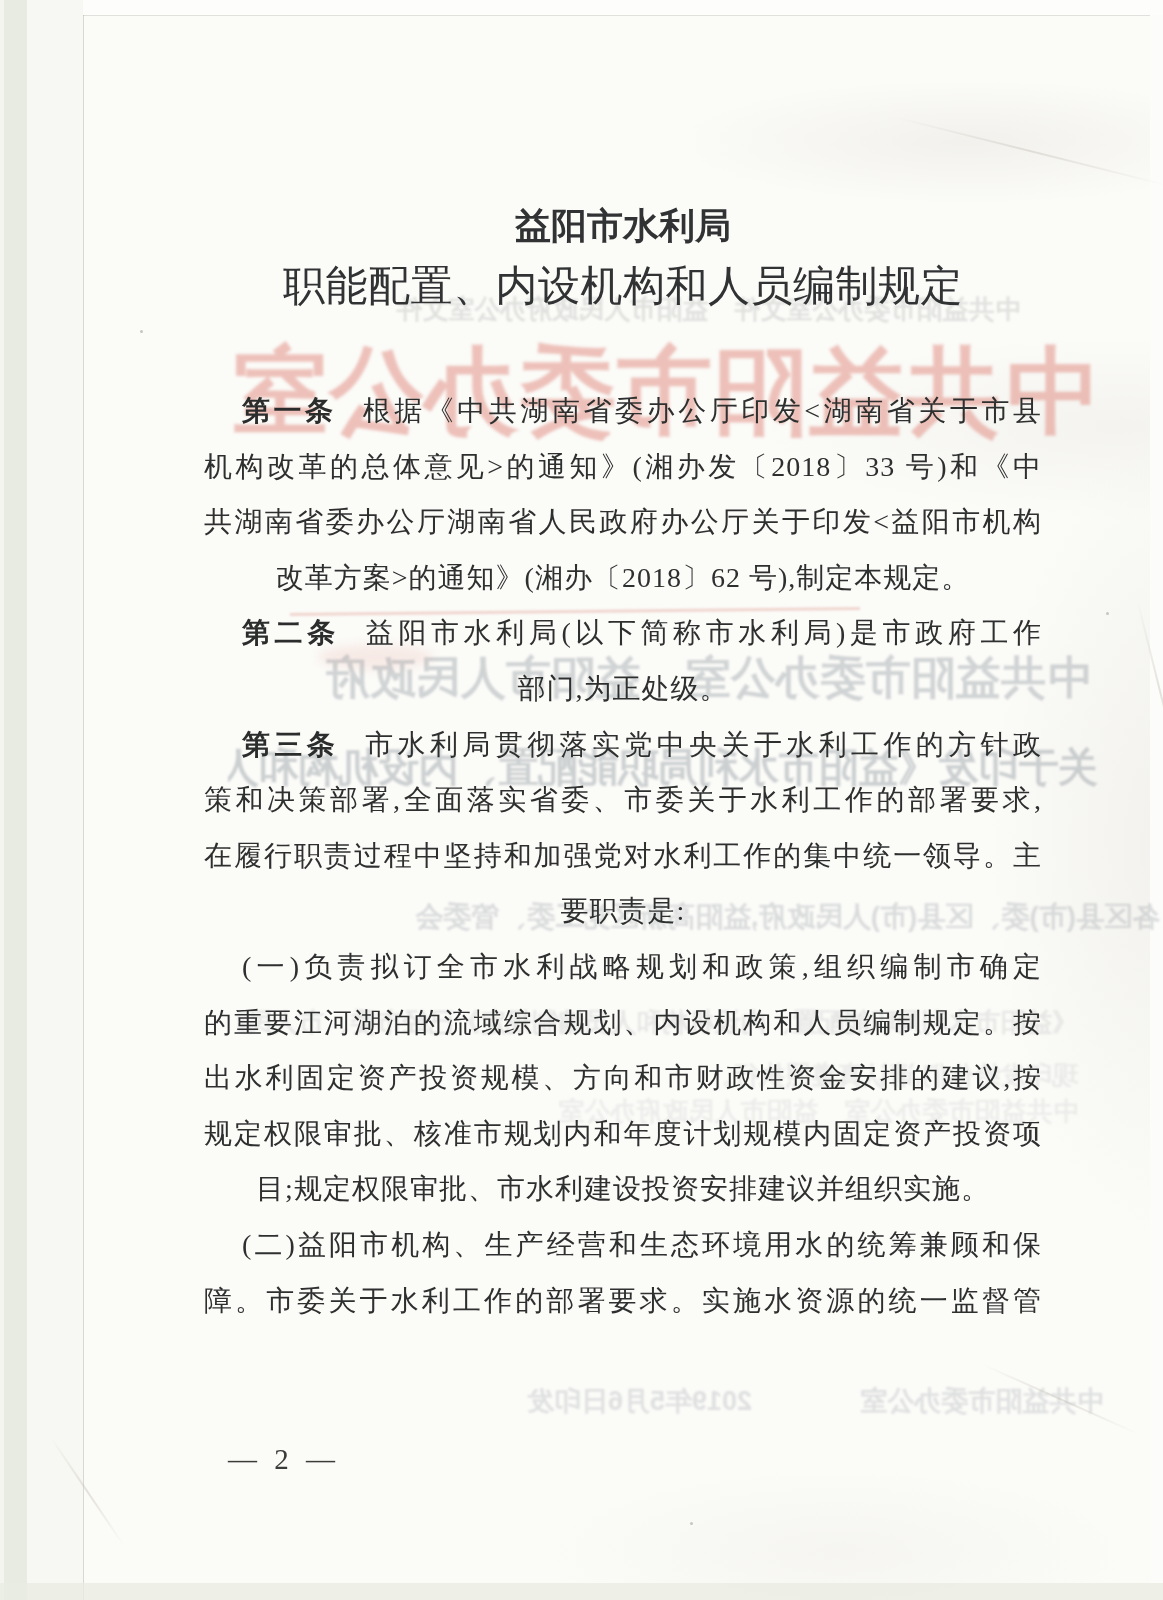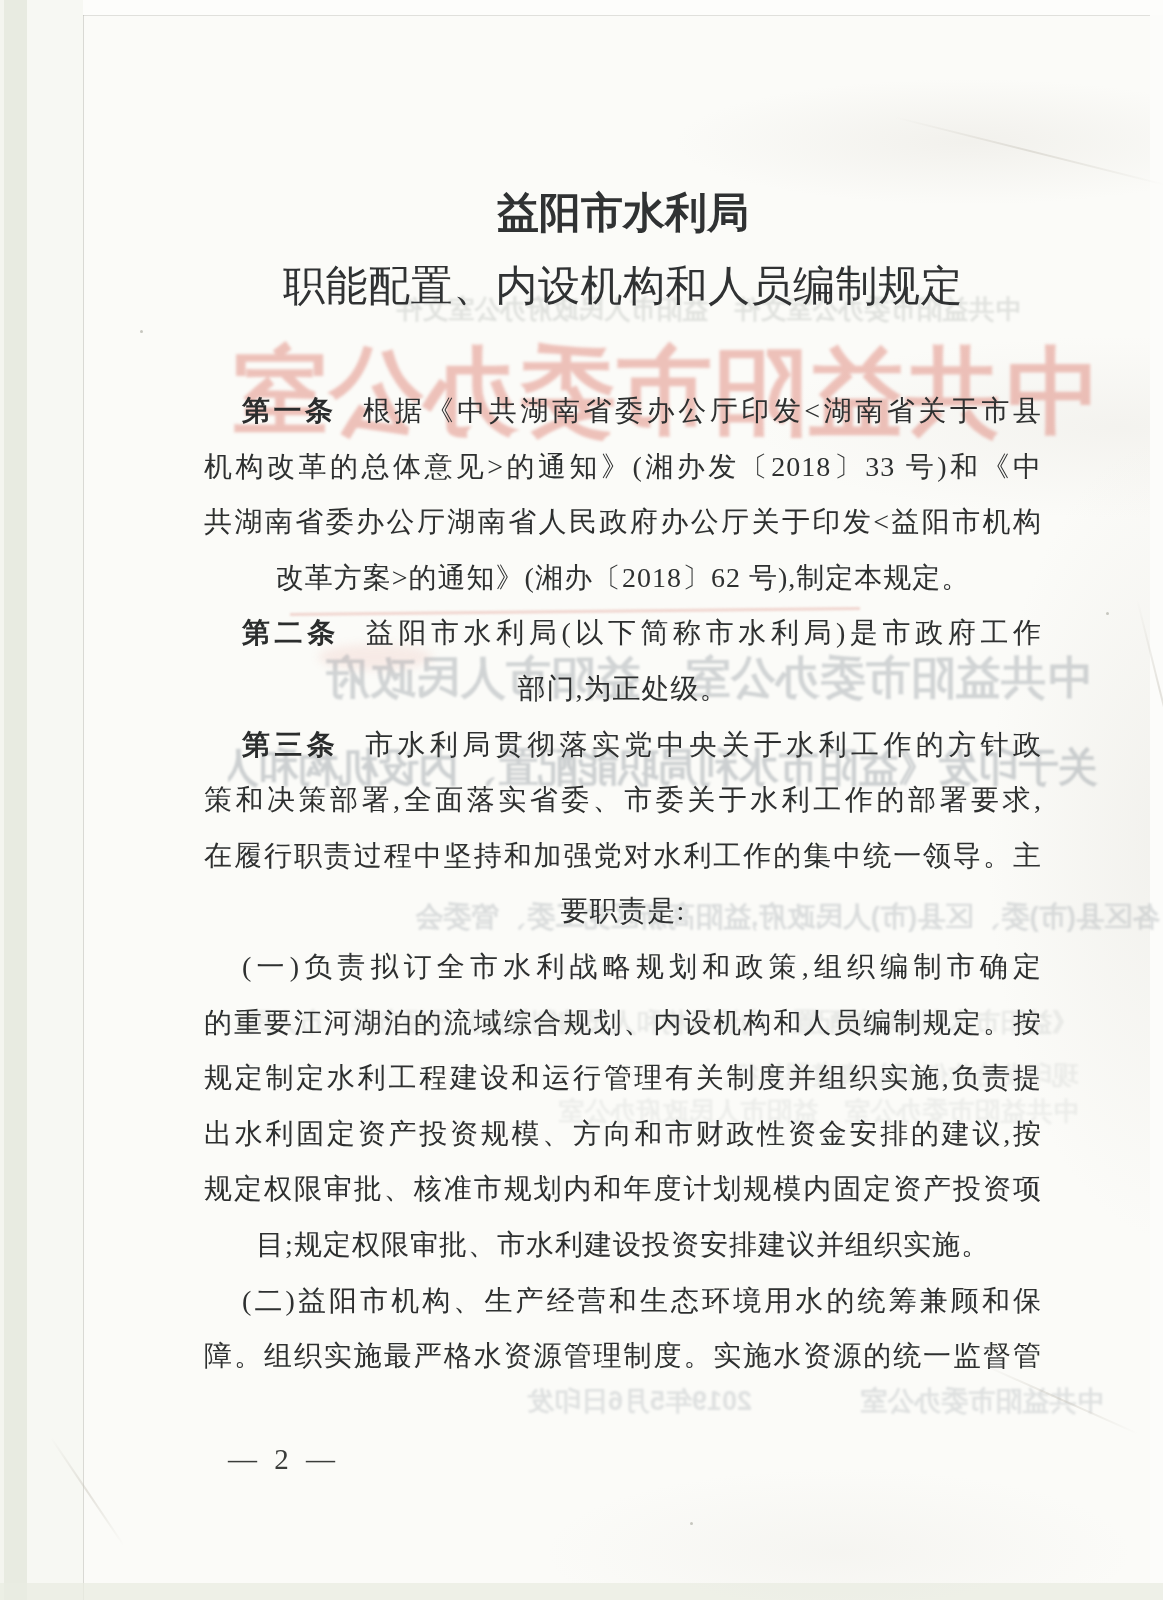--- a/index.html
+++ b/index.html
@@ -42,22 +42,22 @@
   .br0{left:250px;top:292px;width:770px;font-size:26px;color:#9aa09b;opacity:.28;}
   .br1{left:215px;top:648px;width:875px;font-size:45px;color:#8d959c;opacity:.38;}
   .br2{left:228px;top:740px;width:870px;font-size:40px;color:#8d959c;opacity:.42;}
   .br3{left:308px;top:898px;width:852px;font-size:28px;color:#8d959c;opacity:.30;}
   .br4{left:238px;top:1005px;width:840px;font-size:26px;color:#9aa09f;opacity:.20;}
   .br5{left:238px;top:1058px;width:840px;font-size:26px;color:#9aa09f;opacity:.16;}
   .br6{left:238px;top:1094px;width:840px;font-size:26px;color:#9aa09f;opacity:.15;}
   .br7{left:228px;top:1383px;width:875px;font-size:27px;color:#8d959c;opacity:.26;}
 
   
-  .t1{position:absolute;left:204px;top:187px;width:838px;text-align:center;
-    font-size:42px;line-height:52px;font-weight:bold;color:#303233;
+  .t1{position:absolute;left:204px;top:200px;width:838px;text-align:center;
+    font-size:36px;line-height:52px;font-weight:bold;color:#303233;
     font-family:"Liberation Sans","DejaVu Sans",sans-serif;}
   .t2{position:absolute;left:204px;top:260px;width:838px;text-align:center;
     font-size:42px;line-height:52px;font-weight:normal;color:#303233;letter-spacing:.5px;
     font-family:"Liberation Sans","DejaVu Sans",sans-serif;}
   .body{position:absolute;left:204px;top:383px;width:838px;font-size:28px;
     line-height:55.6px;letter-spacing:1px;color:#2e3030;}
   .bline{height:55.6px;white-space:normal;text-align:center;}
   .bline.ind{text-indent:38px;}
   .bline.fill{text-align:justify;text-align-last:justify;}
   .lead{font-weight:bold;margin-right:26px;color:#2b2d2d;
@@ -95,26 +95,25 @@
       <div class="bline fill">共湖南省委办公厅湖南省人民政府办公厅关于印发&lt;益阳市机构</div>
       <div class="bline">改革方案&gt;的通知》(湘办〔2018〕62 号),制定本规定。</div>
       <div class="bline ind fill"><b class="lead">第二条</b>益阳市水利局(以下简称市水利局)是市政府工作</div>
       <div class="bline">部门,为正处级。</div>
       <div class="bline ind fill"><b class="lead">第三条</b>市水利局贯彻落实党中央关于水利工作的方针政</div>
       <div class="bline fill">策和决策部署,全面落实省委、市委关于水利工作的部署要求,</div>
       <div class="bline fill">在履行职责过程中坚持和加强党对水利工作的集中统一领导。主</div>
       <div class="bline">要职责是:</div>
       <div class="bline ind fill">(一)负责拟订全市水利战略规划和政策,组织编制市确定</div>
       <div class="bline fill">的重要江河湖泊的流域综合规划、内设机构和人员编制规定。按</div>
-      <div class="bline fill">规定制定水利工程建设和运行管理有关制度并组织实施,负责提</div>
       <div class="bline fill">出水利固定资产投资规模、方向和市财政性资金安排的建议,按</div>
       <div class="bline fill">规定权限审批、核准市规划内和年度计划规模内固定资产投资项</div>
       <div class="bline">目;规定权限审批、市水利建设投资安排建议并组织实施。</div>
       <div class="bline ind fill">(二)益阳市机构、生产经营和生态环境用水的统筹兼顾和保</div>
-      <div class="bline fill">障。组织实施最严格水资源管理制度。实施水资源的统一监督管</div>
+      <div class="bline fill">障。市委关于水利工作的部署要求。实施水资源的统一监督管</div>
     </div>
 
   <div class="pagenum">— 2 —</div>
 
   <div class="crease crease-a"></div>
   <div class="crease crease-b"></div>
   <div class="crease crease-c"></div>
   <div class="crease crease-d"></div>
   <div class="speck" style="left:140px;top:330px;"></div>
   <div class="speck" style="left:1106px;top:612px;"></div>

